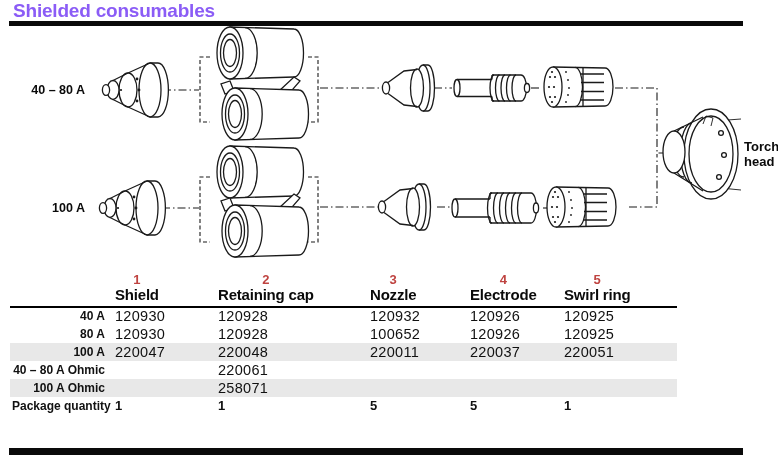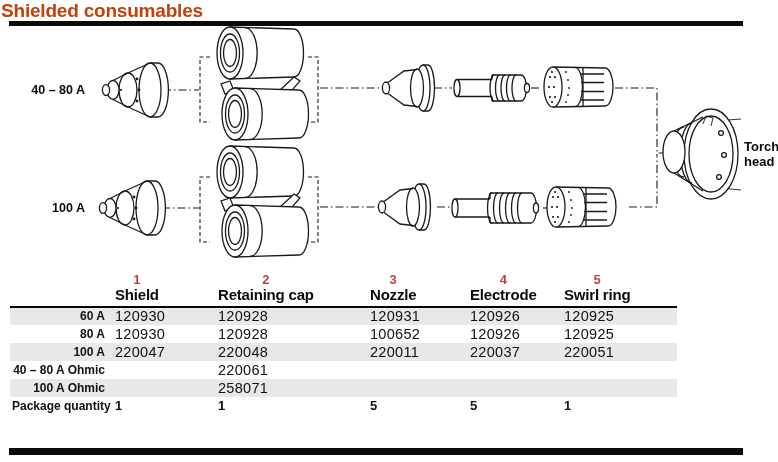--- a/index.html
+++ b/index.html
@@ -1,20 +1,20 @@
 <!DOCTYPE html>
 <html><head>
 <meta charset="utf-8">
 <style>
   html,body{margin:0;padding:0;background:#fff;}
   .page{position:relative;width:778px;height:462px;background:#fff;overflow:hidden;
         font-family:"Liberation Sans",sans-serif;color:#111;}
   
-  .page-title{position:absolute;left:1px;top:0px;margin:0;font-size:19px;font-weight:bold;
-              letter-spacing:-0.2px;color:#c2410c;}
+  .page-title{position:absolute;left:13px;top:0px;margin:0;font-size:19px;font-weight:bold;
+              letter-spacing:-0.2px;color:#8b5cf6;}
   .title-rule{position:absolute;left:9px;top:21px;width:734px;height:5px;background:#0a0a0a;}
   
   svg{position:absolute;left:0;top:0;}
   .ln{stroke:#1a1a1a;stroke-width:1.3;fill:none;}
   .wfill{fill:#fff;}
   .dashdot{stroke:#1a1a1a;stroke-width:1.1;fill:none;stroke-dasharray:8 3 1.5 3;}
   .dash2{stroke:#1a1a1a;stroke-width:1.1;fill:none;stroke-dasharray:4 2.5;}
   .thin{stroke:#1a1a1a;stroke-width:0.9;fill:none;}
   .amp-label{font-family:"Liberation Sans",sans-serif;font-weight:bold;font-size:12.5px;fill:#0a0a0a;}
   .torch-label{font-family:"Liberation Sans",sans-serif;font-weight:bold;font-size:13px;fill:#0a0a0a;}
@@ -206,25 +206,25 @@
           </th>
           <th>
             <span class="colhead">
               <span class="num" style="color:#bf4340">5</span>
               <span class="lbl">Swirl ring</span>
             </span>
           </th>
         </tr>
       </thead>
       <tbody>
-        <tr class="striped">
-          <th class="rowlabel">60 A</th>
+        <tr>
+          <th class="rowlabel">40 A</th>
           <td>120930</td>
           <td>120928</td>
-          <td>120931</td>
+          <td>120932</td>
           <td>120926</td>
           <td>120925</td>
         </tr>
         <tr>
           <th class="rowlabel">80 A</th>
           <td>120930</td>
           <td>120928</td>
           <td>100652</td>
           <td>120926</td>
           <td>120925</td>

